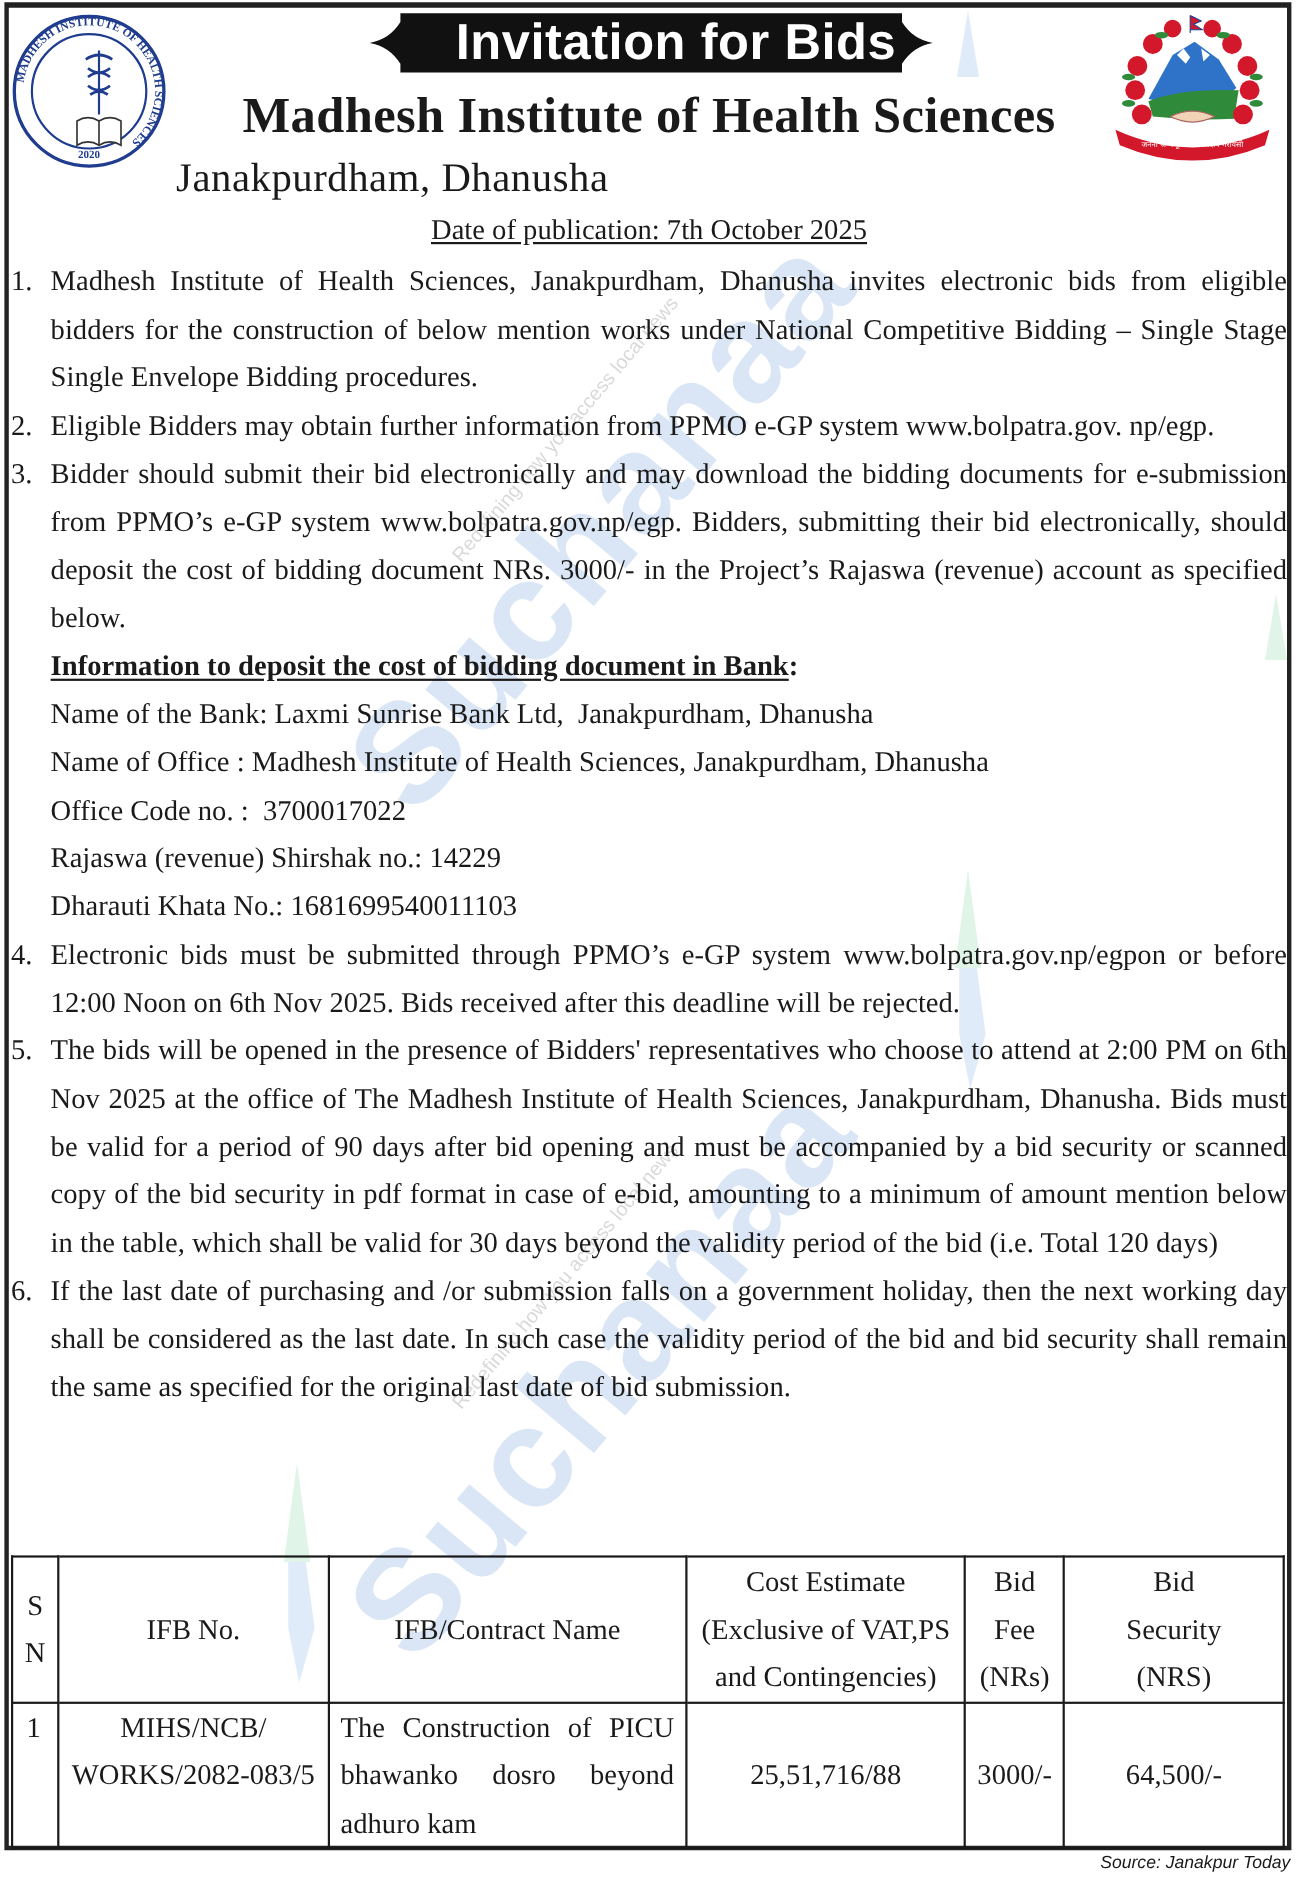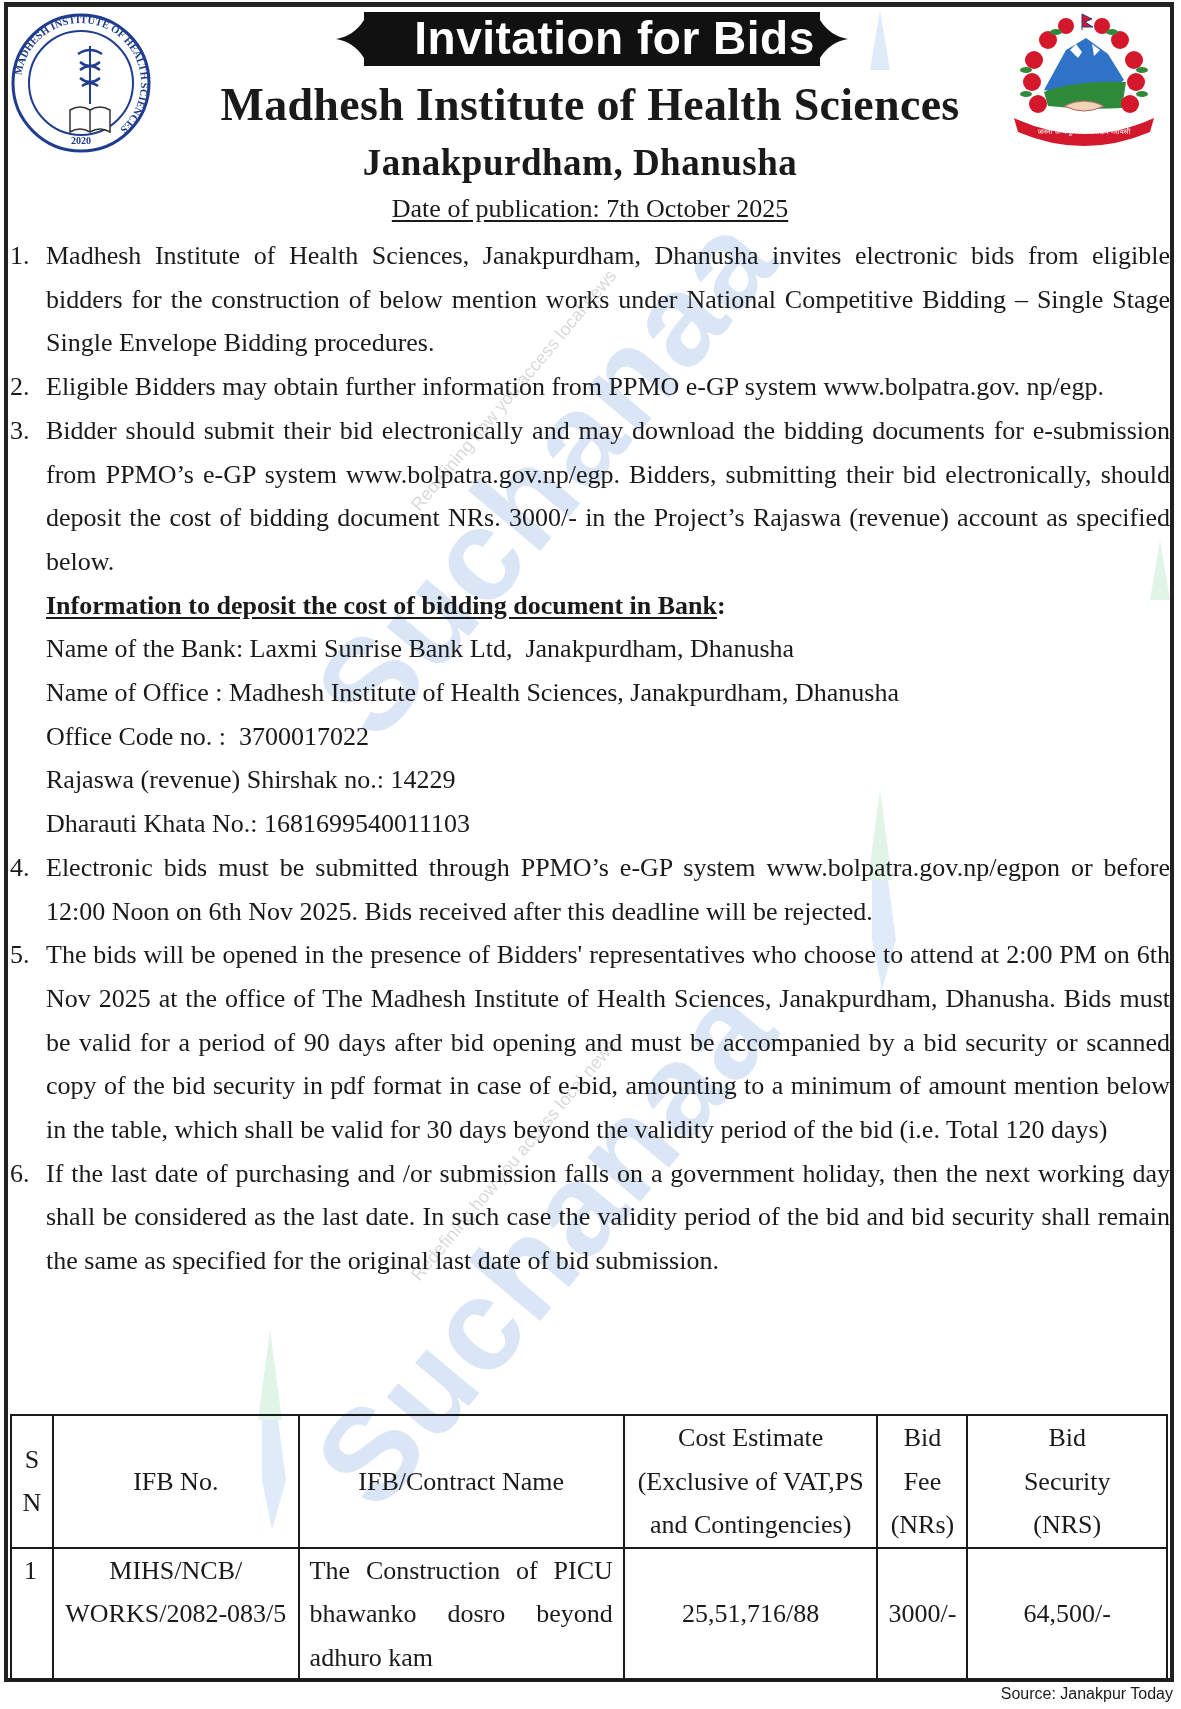--- a/index.html
+++ b/index.html
@@ -40,22 +40,22 @@
       position: relative; color: #fff; font-family: "Liberation Sans", sans-serif;
       font-weight: bold; font-size: 46px; letter-spacing: 0.5px; line-height: 1;
       padding-bottom: 2px;
       margin-left: 45px;
     }
     .org-name {
       position: absolute; left: 160px; width: 860px; top: 76px; text-align: center;
       font-weight: bold; font-size: 46px; line-height: 58px; color: #1a1a1a; letter-spacing: 0.3px;
     }
     .org-location {
-      position: absolute; left: 150px; width: 860px; top: 140px; text-align: center;
-      font-weight: bold; font-size: 37px; line-height: 46px; letter-spacing: 0.5px;
+      position: absolute; left: 160px; width: 860px; top: 140px; 
+      font-weight: normal; font-size: 37px; line-height: 46px; letter-spacing: 0.5px;
     }
     .pub-date {
       position: absolute; left: 160px; width: 860px; top: 192px; text-align: center;
       font-weight: normal; font-size: 26px; line-height: 34px;
     }
     .pub-date span { text-decoration: underline; text-underline-offset: 3px; }
 
     
     .content {
       position: absolute; left: 10px; top: 234px; width: 1160px;
@@ -75,21 +75,21 @@
     }
     .bid-table th, .bid-table td {
       border: 2px solid #1a1a1a; font-weight: normal; text-align: center; vertical-align: middle;
       padding: 0 4px;
     }
     .bid-table td.name { text-align: justify; text-align-last: left; padding: 0 10px; }
     .bid-table td.sn { vertical-align: top; text-align: left; padding-left: 12px; }
 
     .source {
       position: absolute; right: 8px; top: 1685px; font-family: "Liberation Sans", sans-serif;
-      font-size: 16px; color: #1a1a1a;
+      font-style: italic; font-size: 16px; color: #1a1a1a;
     }
   </style>
 </head>
 <body>
 
 <div class="frame"></div>
 
 <div class="watermark" style="left:0;top:0;width:1181px;height:1709px;">
   <div class="wm-text" style="left:230px;top:400px;">Suchanaa</div>
   <div class="wm-sub" style="left:360px;top:380px;">Redefining how you access local news</div>

